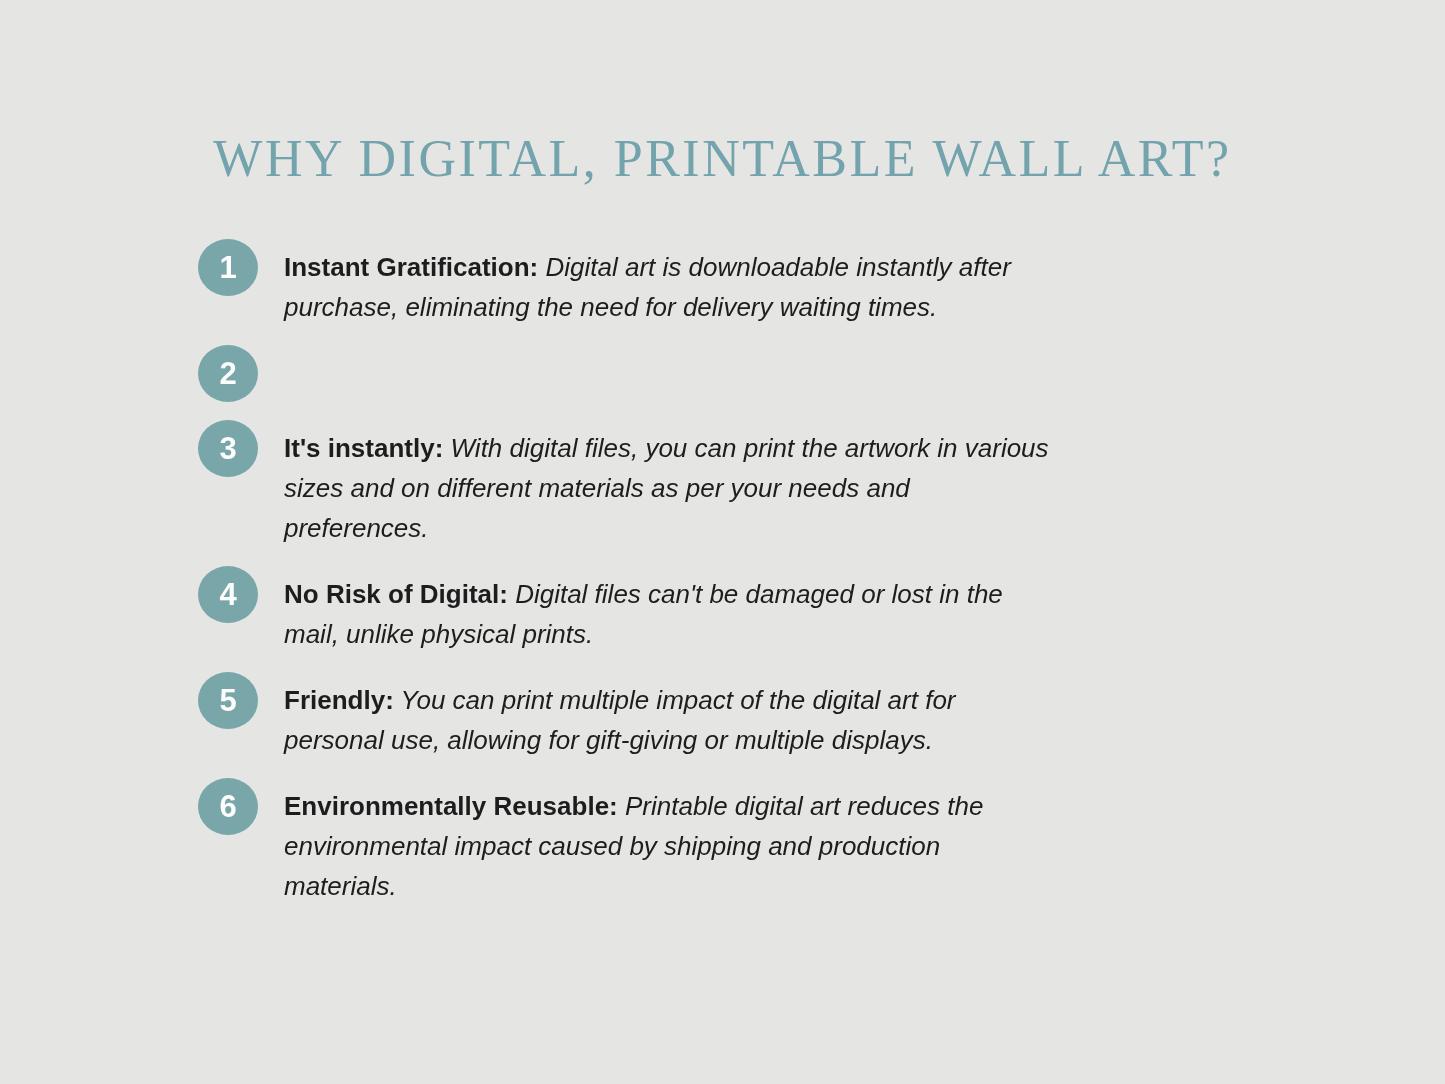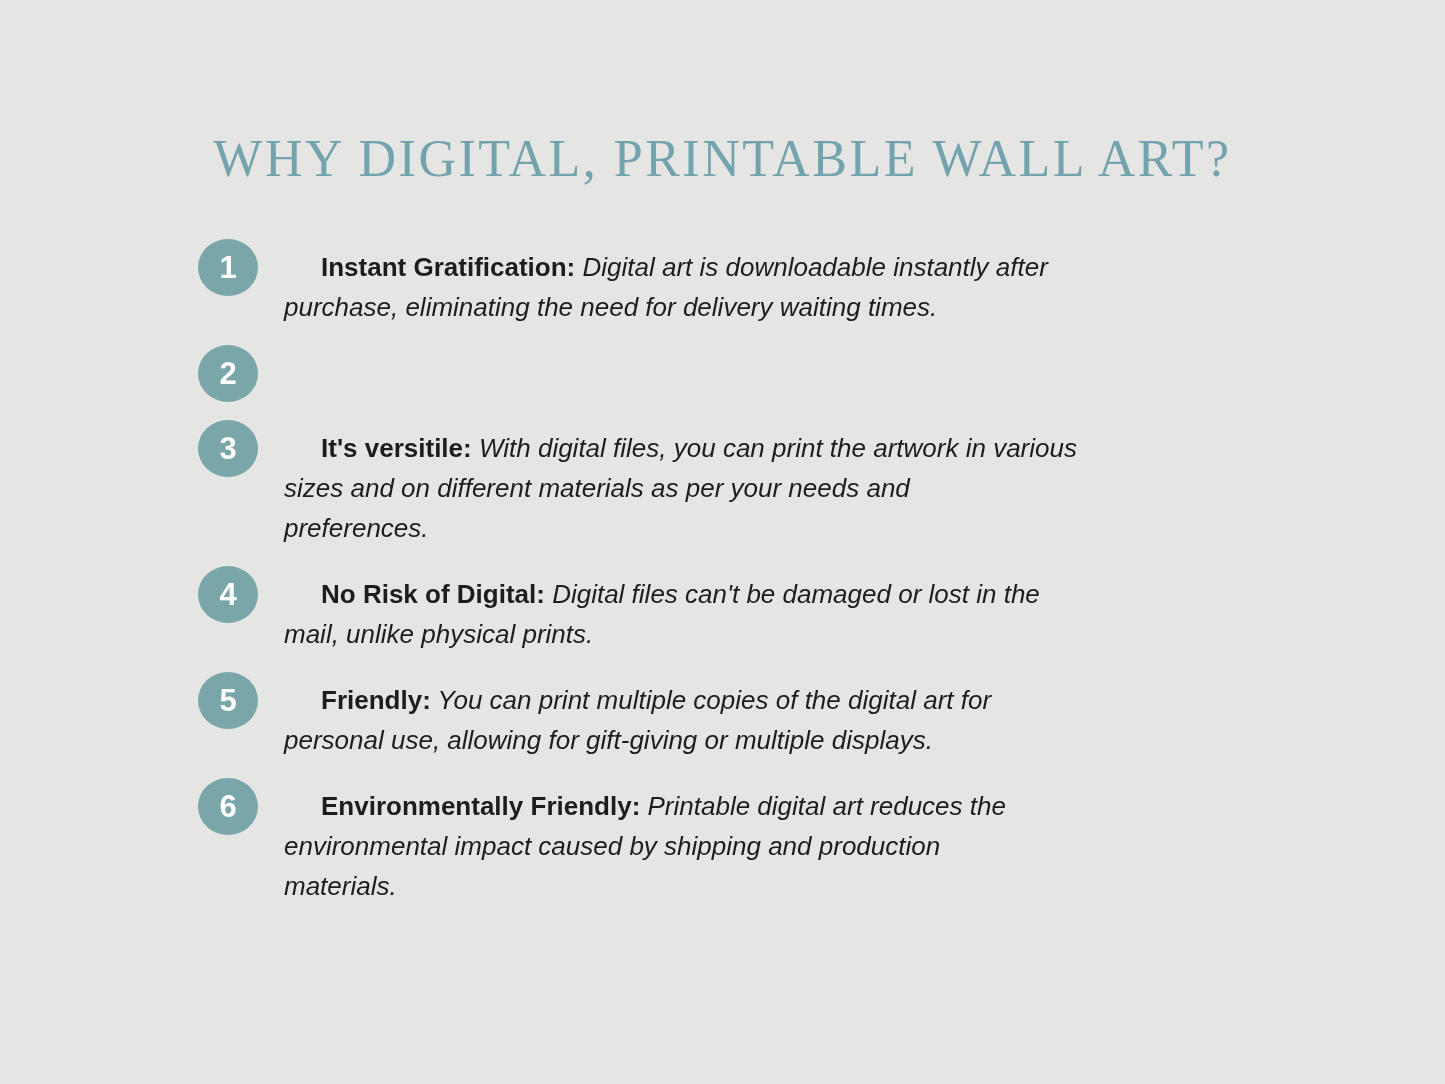--- a/index.html
+++ b/index.html
@@ -67,21 +67,20 @@
   }
 
   .benefit-text {
     font-size: 26px;
     line-height: 40px;
     color: #1d1d1d;
   }
 
   .benefit-label {
     font-weight: 700;
-    margin-left: 37px;
   }
 
   .benefit-desc {
     white-space: pre-line;
     font-weight: 400;
     font-style: italic;
   }
 </style>
 </head>
 <body>
@@ -103,44 +102,44 @@
     <li class="benefit">
       <span class="badge">
         <span class="num">2</span>
       </span>
     </li>
 
     <li class="benefit">
       <span class="badge">
         <span class="num">3</span>
       </span>
-      <p class="benefit-text"><span class="benefit-label">It's versitile:</span><span class="benefit-desc"> With digital files, you can print the artwork in various
+      <p class="benefit-text"><span class="benefit-label">It's instantly:</span><span class="benefit-desc"> With digital files, you can print the artwork in various
 sizes and on different materials as per your needs and
 preferences.</span></p>
     </li>
 
     <li class="benefit">
       <span class="badge">
         <span class="num">4</span>
       </span>
       <p class="benefit-text"><span class="benefit-label">No Risk of Digital:</span><span class="benefit-desc"> Digital files can't be damaged or lost in the
 mail, unlike physical prints.</span></p>
     </li>
 
     <li class="benefit">
       <span class="badge">
         <span class="num">5</span>
       </span>
-      <p class="benefit-text"><span class="benefit-label">Friendly:</span><span class="benefit-desc"> You can print multiple copies of the digital art for
+      <p class="benefit-text"><span class="benefit-label">Friendly:</span><span class="benefit-desc"> You can print multiple impact of the digital art for
 personal use, allowing for gift-giving or multiple displays.</span></p>
     </li>
 
     <li class="benefit">
       <span class="badge">
         <span class="num">6</span>
       </span>
-      <p class="benefit-text"><span class="benefit-label">Environmentally Friendly:</span><span class="benefit-desc"> Printable digital art reduces the
+      <p class="benefit-text"><span class="benefit-label">Environmentally Reusable:</span><span class="benefit-desc"> Printable digital art reduces the
 environmental impact caused by shipping and production
 materials.</span></p>
     </li>
 
   </ul>
 </div>
 
 </body></html>

